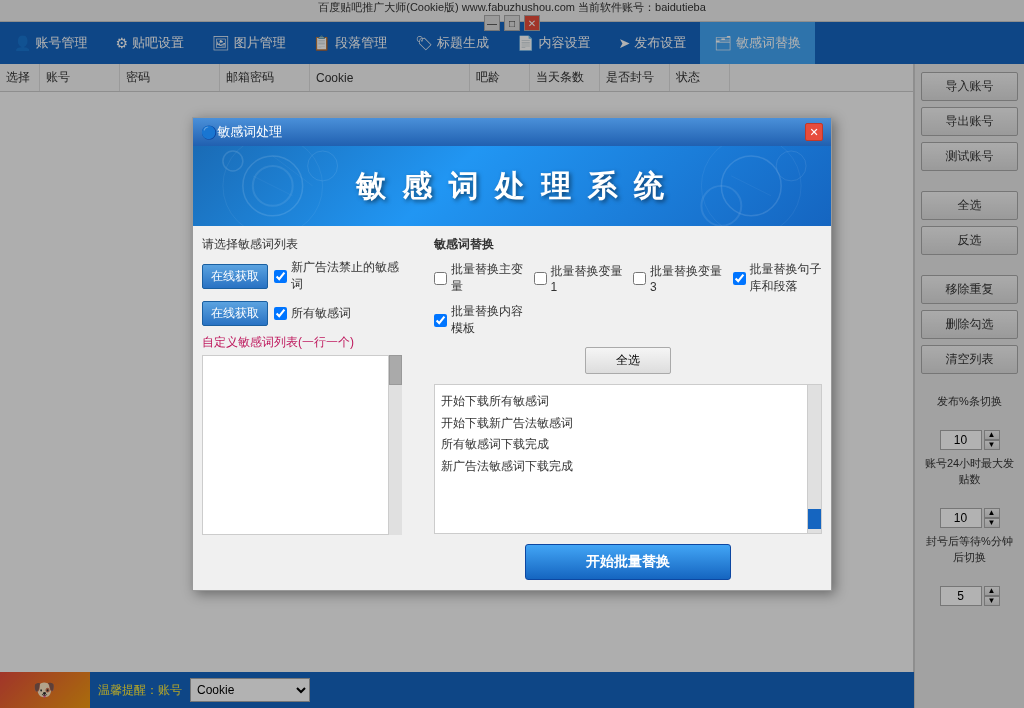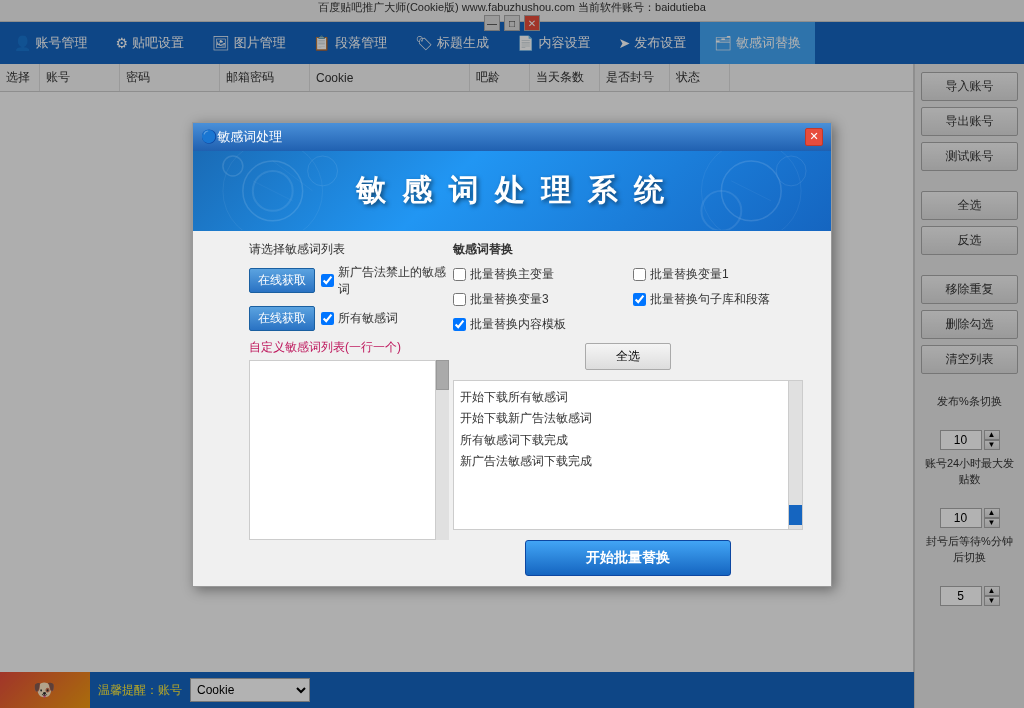--- a/index.html
+++ b/index.html
@@ -242,24 +242,23 @@
       position: relative;
     }
     .banner-circles {
       position: absolute;
       top: 0; left: 0; right: 0; bottom: 0;
       opacity: 0.3;
     }
 
     
     .modal-body {
-      padding: 10px 28px;
-      display: flex;
-      gap: 4px;
-      margin-left: 28px;
+      padding: 10px 9px;
+      display: flex;
+      gap: 32px;
     }
 
     
     .modal-left {
       width: 200px;
       flex-shrink: 0;
     }
     .panel-label {
       font-size: 12px;
       color: #333;
@@ -329,21 +328,21 @@
       flex: 1;
     }
     .right-panel-label {
       font-size: 12px;
       color: #333;
       margin-bottom: 8px;
       font-weight: bold;
     }
     .checkboxes-grid {
       display: grid;
-      grid-template-columns: 1fr 1fr;
+      grid-template-columns: 1fr 1fr 1fr 1fr;
       gap: 8px 10px;
       margin-bottom: 10px;
     }
     .select-all-row {
       display: flex;
       justify-content: center;
       margin-bottom: 10px;
     }
     .select-all-btn {
       background: linear-gradient(to bottom, #f5f5f5, #ddd);

